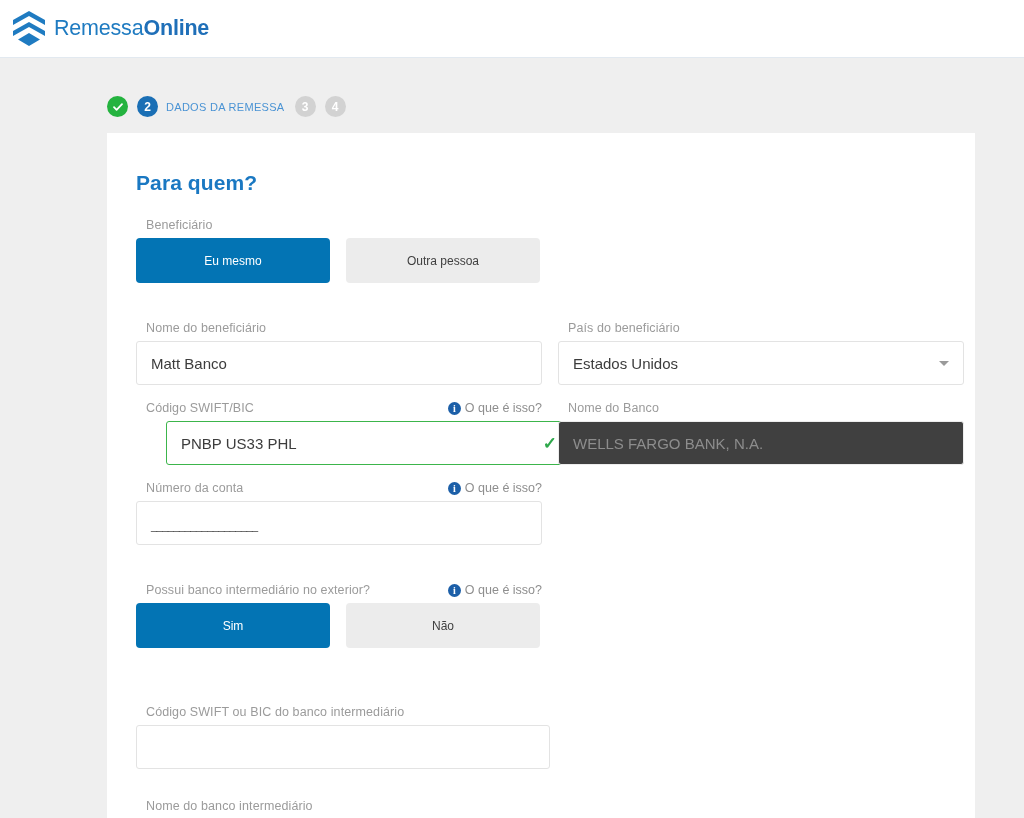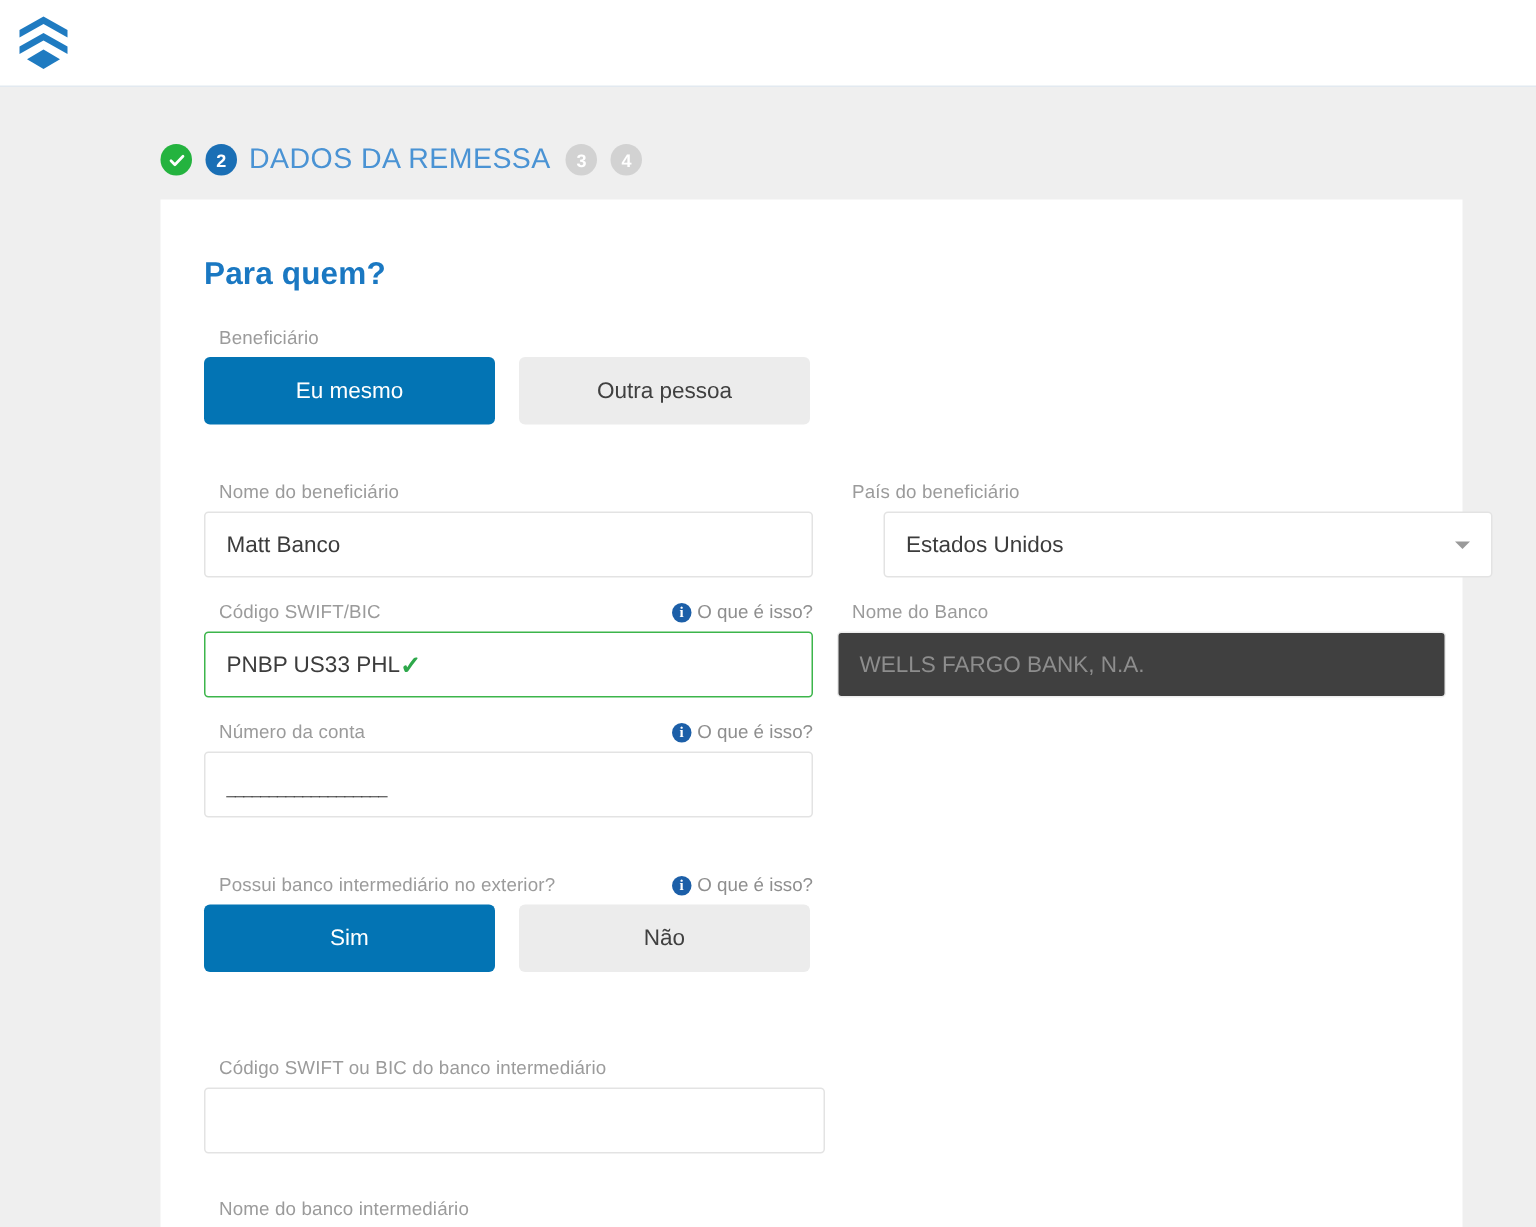--- a/index.html
+++ b/index.html
@@ -64,21 +64,21 @@
     font-size: 12px;
     font-weight: 700;
     color: #ffffff;
     flex: 0 0 21px;
   }
   .step-done { background: #24b33f; }
   .step-done svg { display: block; }
   .step-current { background: #1a6fb5; }
   .step-future { background: #d2d2d2; color: #ffffff; }
   .step-label {
-    font-size: 19px;
+    font-size: 11px;
     letter-spacing: 0.3px;
     color: #4a93d4;
     margin: 0 10px 0 8px;
     white-space: nowrap;
   }
   .step-gap { width: 9px; }
 
   
   .card {
     margin-left: 107px;
@@ -150,20 +150,22 @@
     padding: 0 14px;
     font-size: 15px;
     color: #3c3c3c;
     display: flex;
     align-items: center;
     font-family: "Liberation Sans", sans-serif;
     width: 100%;
   }
   .input.valid {
     border: 1.5px solid #3cb54b;
+    justify-content: space-between;
+    margin-left: 30px;
   }
   .input.readonly {
     background: #404040;
     border-color: #ededed;
     color: #8d8d8d;
   }
   .input .mask {
     letter-spacing: -0.5px;
     color: #3c3c3c;
     font-size: 11px;
@@ -174,30 +176,30 @@
     font-size: 17px;
     font-weight: 700;
     line-height: 1;
   }
   .select-caret {
     width: 0; height: 0;
     border-left: 5px solid transparent;
     border-right: 5px solid transparent;
     border-top: 5px solid #9a9a9a;
   }
-  .input.select { justify-content: space-between; cursor: pointer; margin-left: 31px; }
+  .input.select { justify-content: space-between; cursor: pointer; }
 
   
   .toggle-row { display: flex; gap: 16px; }
   .btn-toggle {
     width: 194px;
     height: 45px;
     border: none;
     border-radius: 4px;
-    font-size: 15px;
+    font-size: 12px;
     font-family: "Liberation Sans", sans-serif;
     cursor: pointer;
     display: inline-flex;
     align-items: center;
     justify-content: center;
     padding: 0;
   }
   .btn-toggle.on { background: #0374b4; color: #ffffff; }
   .btn-toggle.off { background: #ececec; color: #404040; }
 
@@ -209,20 +211,21 @@
 
 <div class="topbar">
   <a class="brand" href="#">
     <span class="brand-mark">
       <svg viewBox="0 0 34 38" width="34" height="38" aria-hidden="true">
         <path d="M17 1 L33 10 L33 15 L17 6 L1 15 L1 10 Z" fill="#1f7bc1"></path>
         <path d="M17 12 L33 21 L33 26 L17 17 L1 26 L1 21 Z" fill="#1f7bc1"></path>
         <path d="M17 23 L28 29.5 L17 36 L6 29.5 Z" fill="#1f7bc1"></path>
       </svg>
     </span>
+    <span class="brand-text"><span>Remessa</span><b>Online</b></span>
   </a>
 </div>
 
 <div class="stepper">
 
   <span class="step-circle step-done">
     <svg width="12" height="12" viewBox="0 0 12 12" aria-hidden="true">
       <path d="M2 6.2 L4.6 8.8 L10 3.2" stroke="#ffffff" stroke-width="1.8" fill="none" stroke-linecap="round" stroke-linejoin="round"></path>
     </svg>
   </span>

